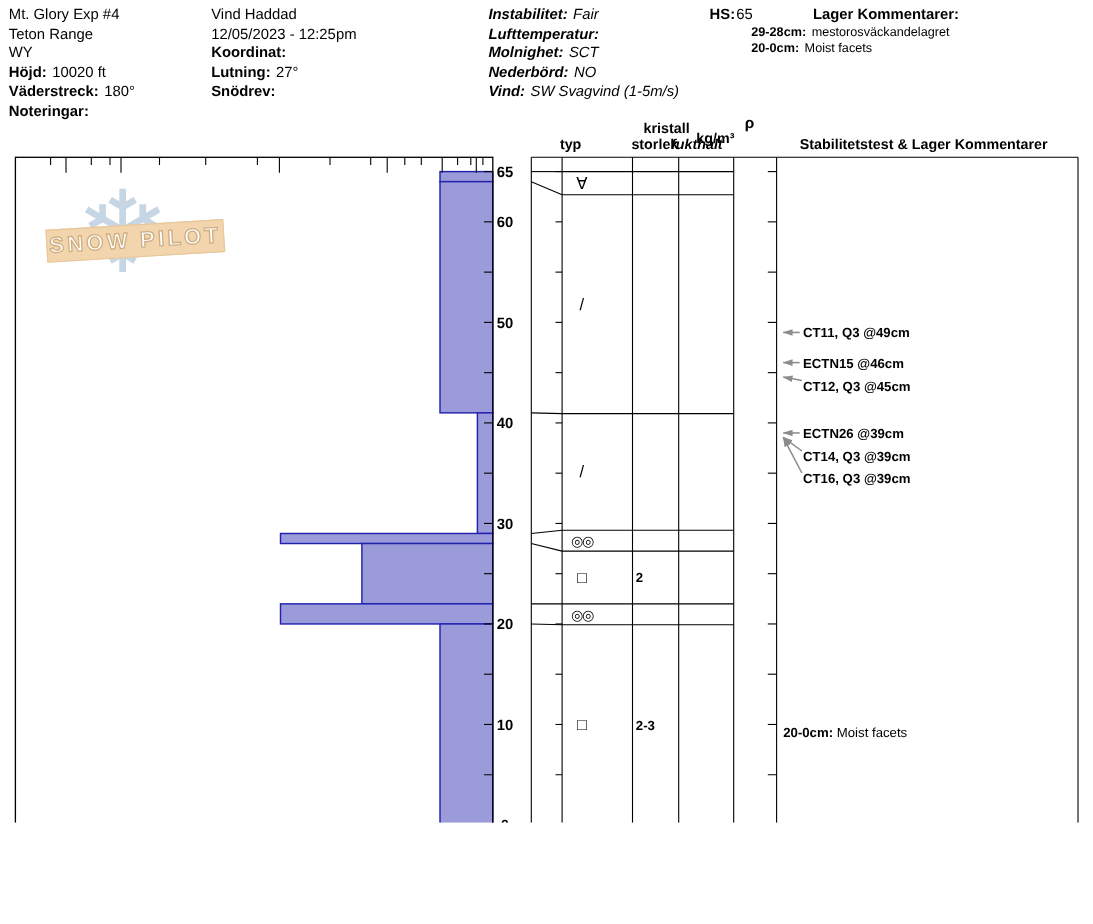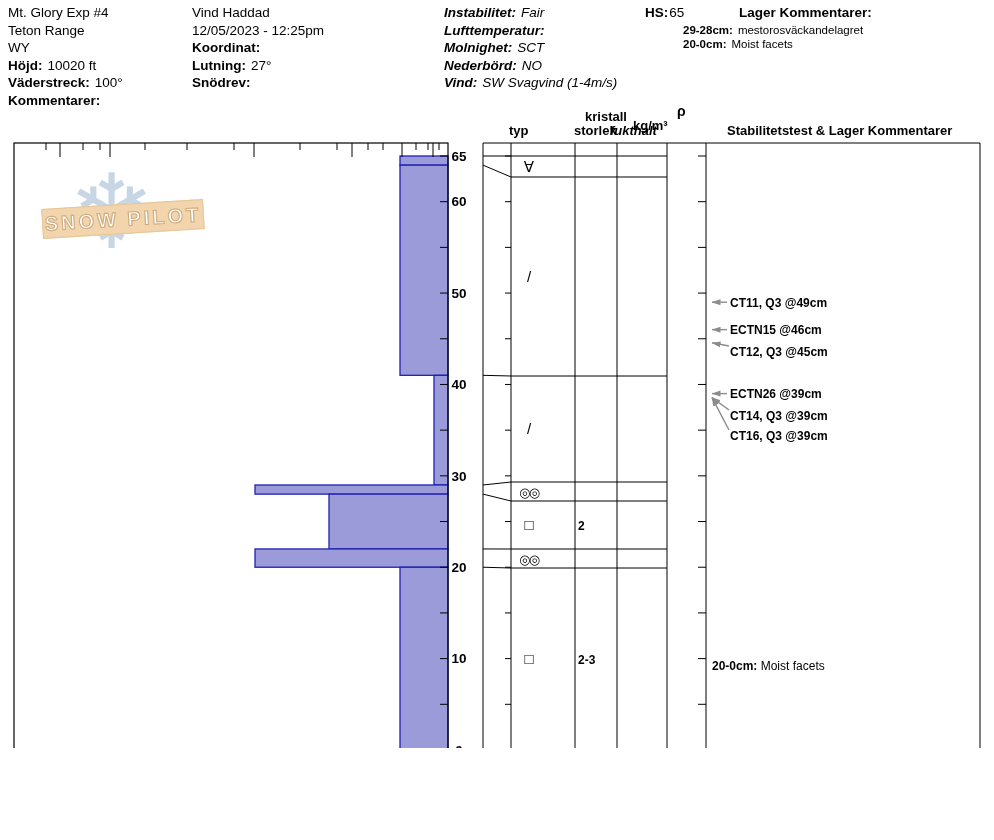--- a/index.html
+++ b/index.html
@@ -23,38 +23,38 @@
 </head>
 <body>
 
 <div class="page">
 
   <div class="abs hcol" style="left:8px;top:4px;">
     <div>Mt. Glory Exp #4</div>
     <div>Teton Range</div>
     <div>WY</div>
     <div><span class="b">Höjd:</span><span class="val">10020 ft</span></div>
-    <div><span class="b">Väderstreck:</span><span class="val">100°</span></div>
-    <div><span class="b">Kommentarer:</span></div>
+    <div><span class="b">Väderstreck:</span><span class="val">180°</span></div>
+    <div><span class="b">Noteringar:</span></div>
   </div>
 
   <div class="abs hcol" style="left:192px;top:4px;">
     <div>Vind Haddad</div>
     <div>12/05/2023 - 12:25pm</div>
     <div><span class="b">Koordinat:</span></div>
     <div><span class="b">Lutning:</span><span class="val">27°</span></div>
     <div><span class="b">Snödrev:</span></div>
   </div>
 
   <div class="abs hcol" style="left:444px;top:4px;font-style:italic;">
     <div><span class="b">Instabilitet:</span><span class="val">Fair</span></div>
     <div><span class="b">Lufttemperatur:</span></div>
     <div><span class="b">Molnighet:</span><span class="val">SCT</span></div>
     <div><span class="b">Nederbörd:</span><span class="val">NO</span></div>
-    <div><span class="b">Vind:</span><span class="val">SW Svagvind (1-4m/s)</span></div>
+    <div><span class="b">Vind:</span><span class="val">SW Svagvind (1-5m/s)</span></div>
   </div>
 
   <div class="abs hcol" style="left:625px;top:4px;padding-left:20px;">
     <span class="b">HS:</span><span class="val0">65</span>
   </div>
 
   <div class="abs hcol b" style="left:703px;top:4px;padding-left:36px;">Lager Kommentarer:</div>
   <div class="abs lgitems" style="left:683px;top:23px;">
     <div><span class="b">29-28cm:</span><span class="val">mestorosväckandelagret</span></div>
     <div><span class="b">20-0cm:</span><span class="val">Moist facets</span></div>

